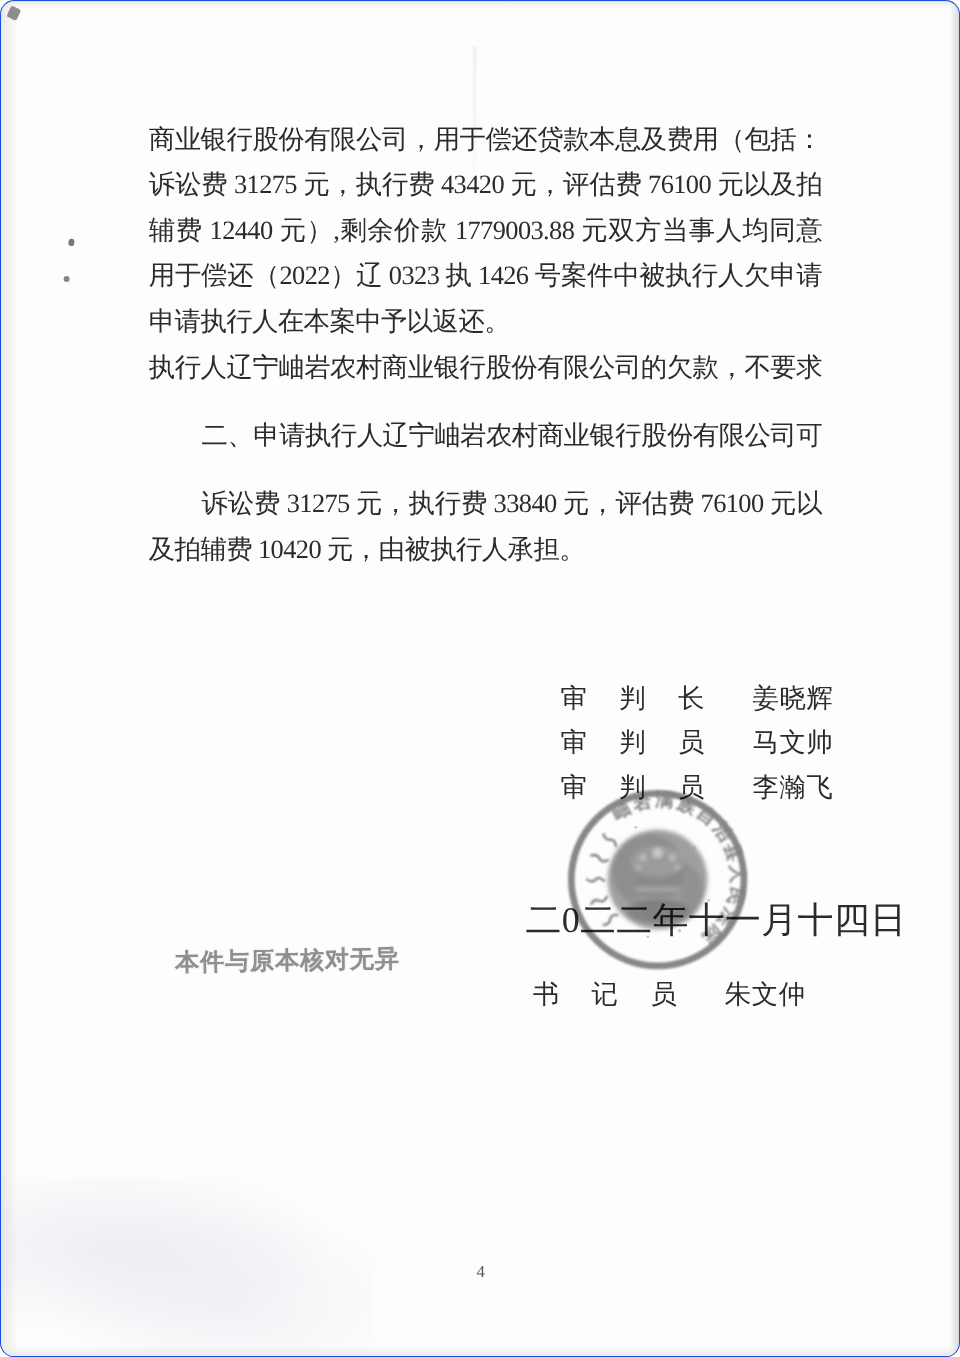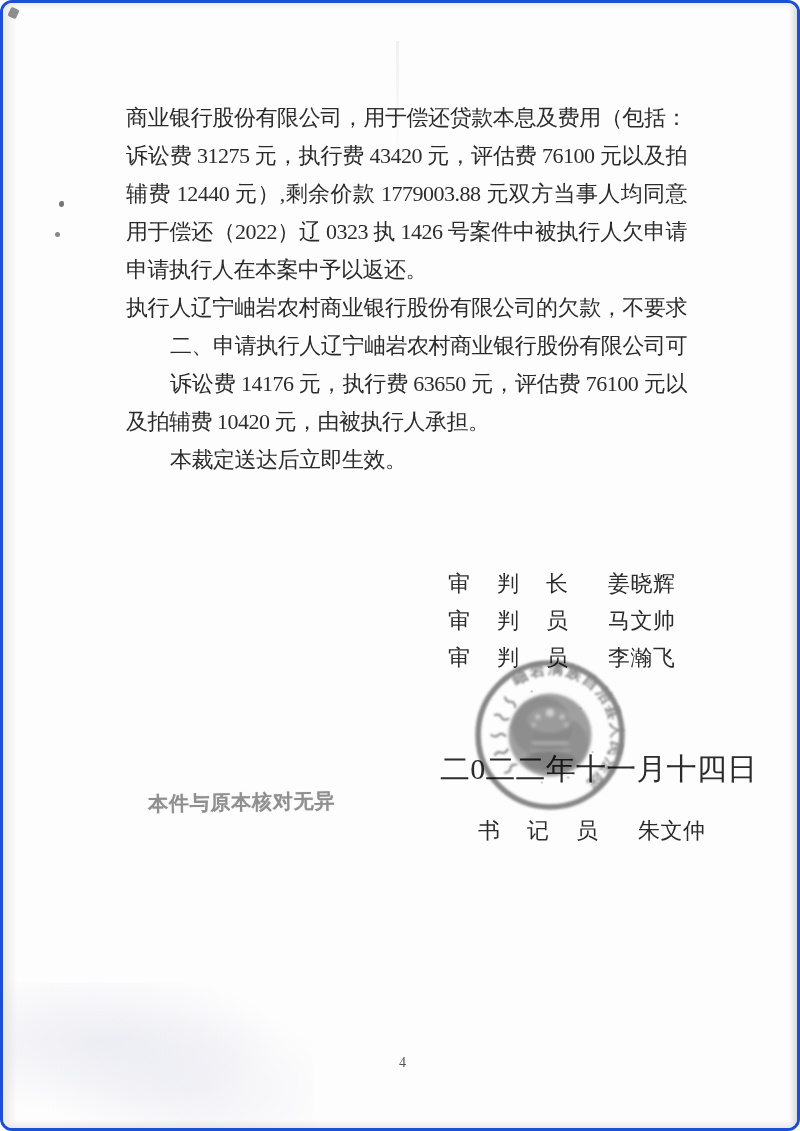--- a/index.html
+++ b/index.html
@@ -1,20 +1,20 @@
 <!DOCTYPE html>
 <html><head>
 <meta charset="utf-8">
 <style>
   html,body{margin:0;padding:0;background:#ffffff;}
   .page{
     position:relative;
     width:800px;height:1131px;
     background:#fdfdfd;
-    border:3px solid #1d4ed8;
+    border:1px solid #1d4ed8;
     border-radius:12px;
     overflow:hidden;
     box-sizing:border-box;
     font-family:"Liberation Serif","DejaVu Serif",serif;
     color:#2b2b2b;
   }
   
   .edge-top{position:absolute;top:0;left:0;right:0;height:6px;background:linear-gradient(#ececec,rgba(236,236,236,0));}
   .edge-left{position:absolute;top:0;left:0;bottom:0;width:14px;background:linear-gradient(90deg,#e9e9e9,rgba(233,233,233,0));}
   .edge-right{position:absolute;top:0;right:0;bottom:0;width:8px;background:linear-gradient(270deg,#dbdbdb,rgba(219,219,219,0));}
@@ -26,30 +26,30 @@
   .fold-line{position:absolute;left:393px;top:38px;width:3px;height:130px;
     background:linear-gradient(rgba(0,0,0,.05),rgba(0,0,0,0));}
   .mark-corner{position:absolute;left:6px;top:5px;width:9px;height:10px;background:#6a6a6a;opacity:.75;border-radius:2px;transform:rotate(25deg);}
   .speck1{position:absolute;left:56px;top:198px;width:5px;height:6px;background:#777;border-radius:60% 40% 55% 50%;}
   .speck2{position:absolute;left:52px;top:229px;width:5px;height:5px;background:#888;border-radius:50%;}
 
   
   .body-text{position:absolute;left:123px;top:96px;width:561px;font-size:22px;letter-spacing:-0.5px;}
   .line{height:38px;line-height:38px;}
   .line.fill{text-align:justify;text-align-last:justify;}
-  .line.indent{text-indent:44px;}
+  .line.indent{text-indent:44px;margin-top:19px;}
 
   
-  .sig-row{position:absolute;left:445px;width:240px;font-size:22px;white-space:nowrap;}
+  .sig-row{position:absolute;left:466px;width:240px;font-size:22px;white-space:nowrap;}
   .sig-role{display:inline-block;letter-spacing:2.5px;}
   .sig-name{position:absolute;left:160px;top:0;letter-spacing:0.5px;}
   .row-judge-1{top:566px;}
   .row-judge-2{top:603px;}
   .row-judge-3{top:640px;}
-  .row-clerk{top:813px;left:443px;margin-left:32px;}
+  .row-clerk{top:813px;left:443px;}
 
   .date-line{position:absolute;left:437px;top:746px;font-size:30px;letter-spacing:0.2px;white-space:nowrap;}
 
   .verify-note{position:absolute;left:145px;top:786px;font-size:20px;letter-spacing:0.8px;
     color:#8f8f8f;font-weight:600;transform:rotate(-1deg);
     text-shadow:0 0 1px rgba(150,150,150,.55);white-space:nowrap;}
 
   .page-number{position:absolute;left:396px;top:1052px;font-size:14px;color:#555;}
 
   .seal{position:absolute;left:468px;top:653px;width:158px;height:158px;
@@ -72,23 +72,22 @@
   <div class="speck2"></div>
 
   <div class="body-text">
     <div class="line fill">商业银行股份有限公司，用于偿还贷款本息及费用（包括：</div>
     <div class="line fill">诉讼费 31275 元，执行费 43420 元，评估费 76100 元以及拍</div>
     <div class="line fill">辅费 12440 元）,剩余价款 1779003.88 元双方当事人均同意</div>
     <div class="line fill">用于偿还（2022）辽 0323 执 1426 号案件中被执行人欠申请</div>
     <div class="line">申请执行人在本案中予以返还。</div>
     <div class="line fill">执行人辽宁岫岩农村商业银行股份有限公司的欠款，不要求</div>
     <div class="line fill indent">二、申请执行人辽宁岫岩农村商业银行股份有限公司可</div>
-    <div class="line fill indent">诉讼费 14176 元，执行费 63650 元，评估费 76100 元以</div>
+    <div class="line fill indent">诉讼费 31275 元，执行费 33840 元，评估费 76100 元以</div>
     <div class="line">及拍辅费 10420 元，由被执行人承担。</div>
-    <div class="line indent">本裁定送达后立即生效。</div>
   </div>
 
   <div class="sig-row row-judge-1">
     <span class="sig-role">审　判　长</span>
     <span class="sig-name">姜晓辉</span>
   </div>
   <div class="sig-row row-judge-2">
     <span class="sig-role">审　判　员</span>
     <span class="sig-name">马文帅</span>
   </div>

